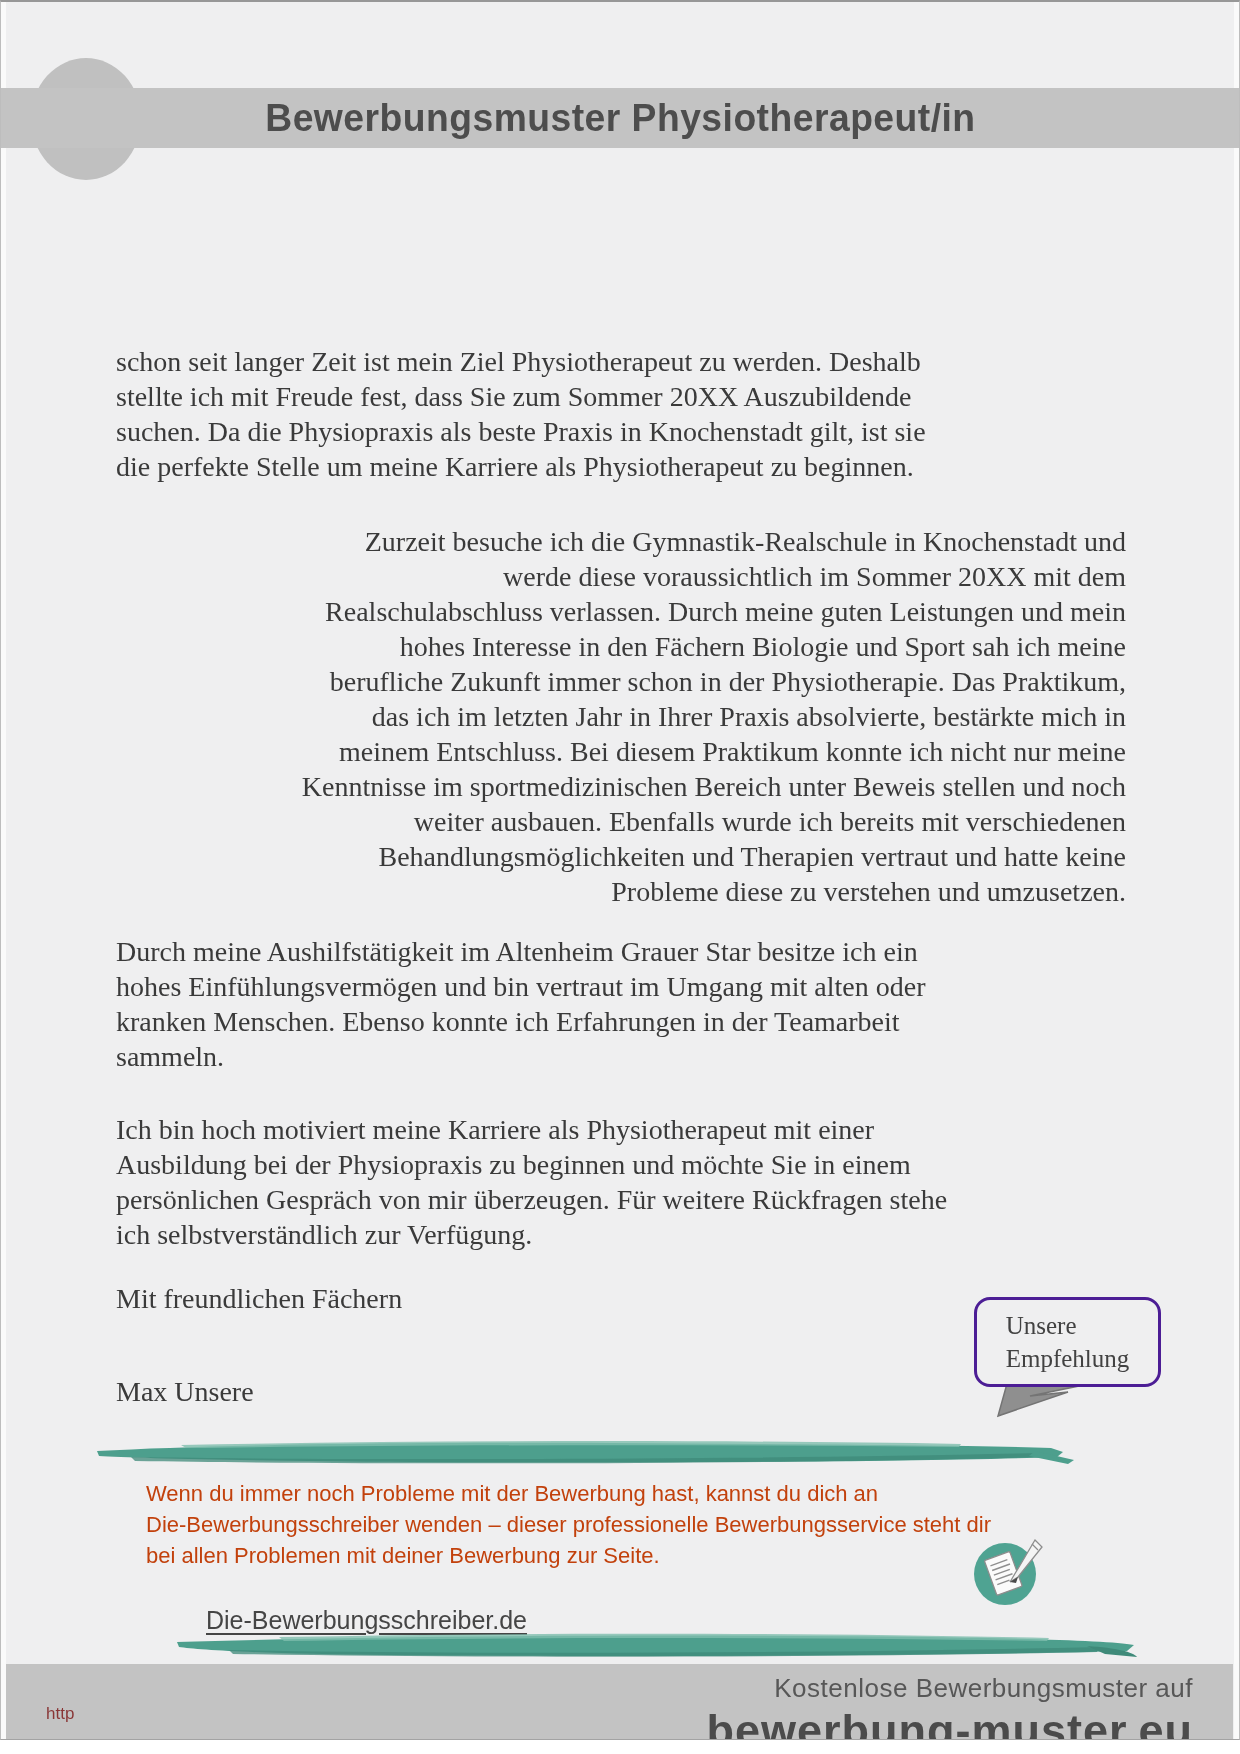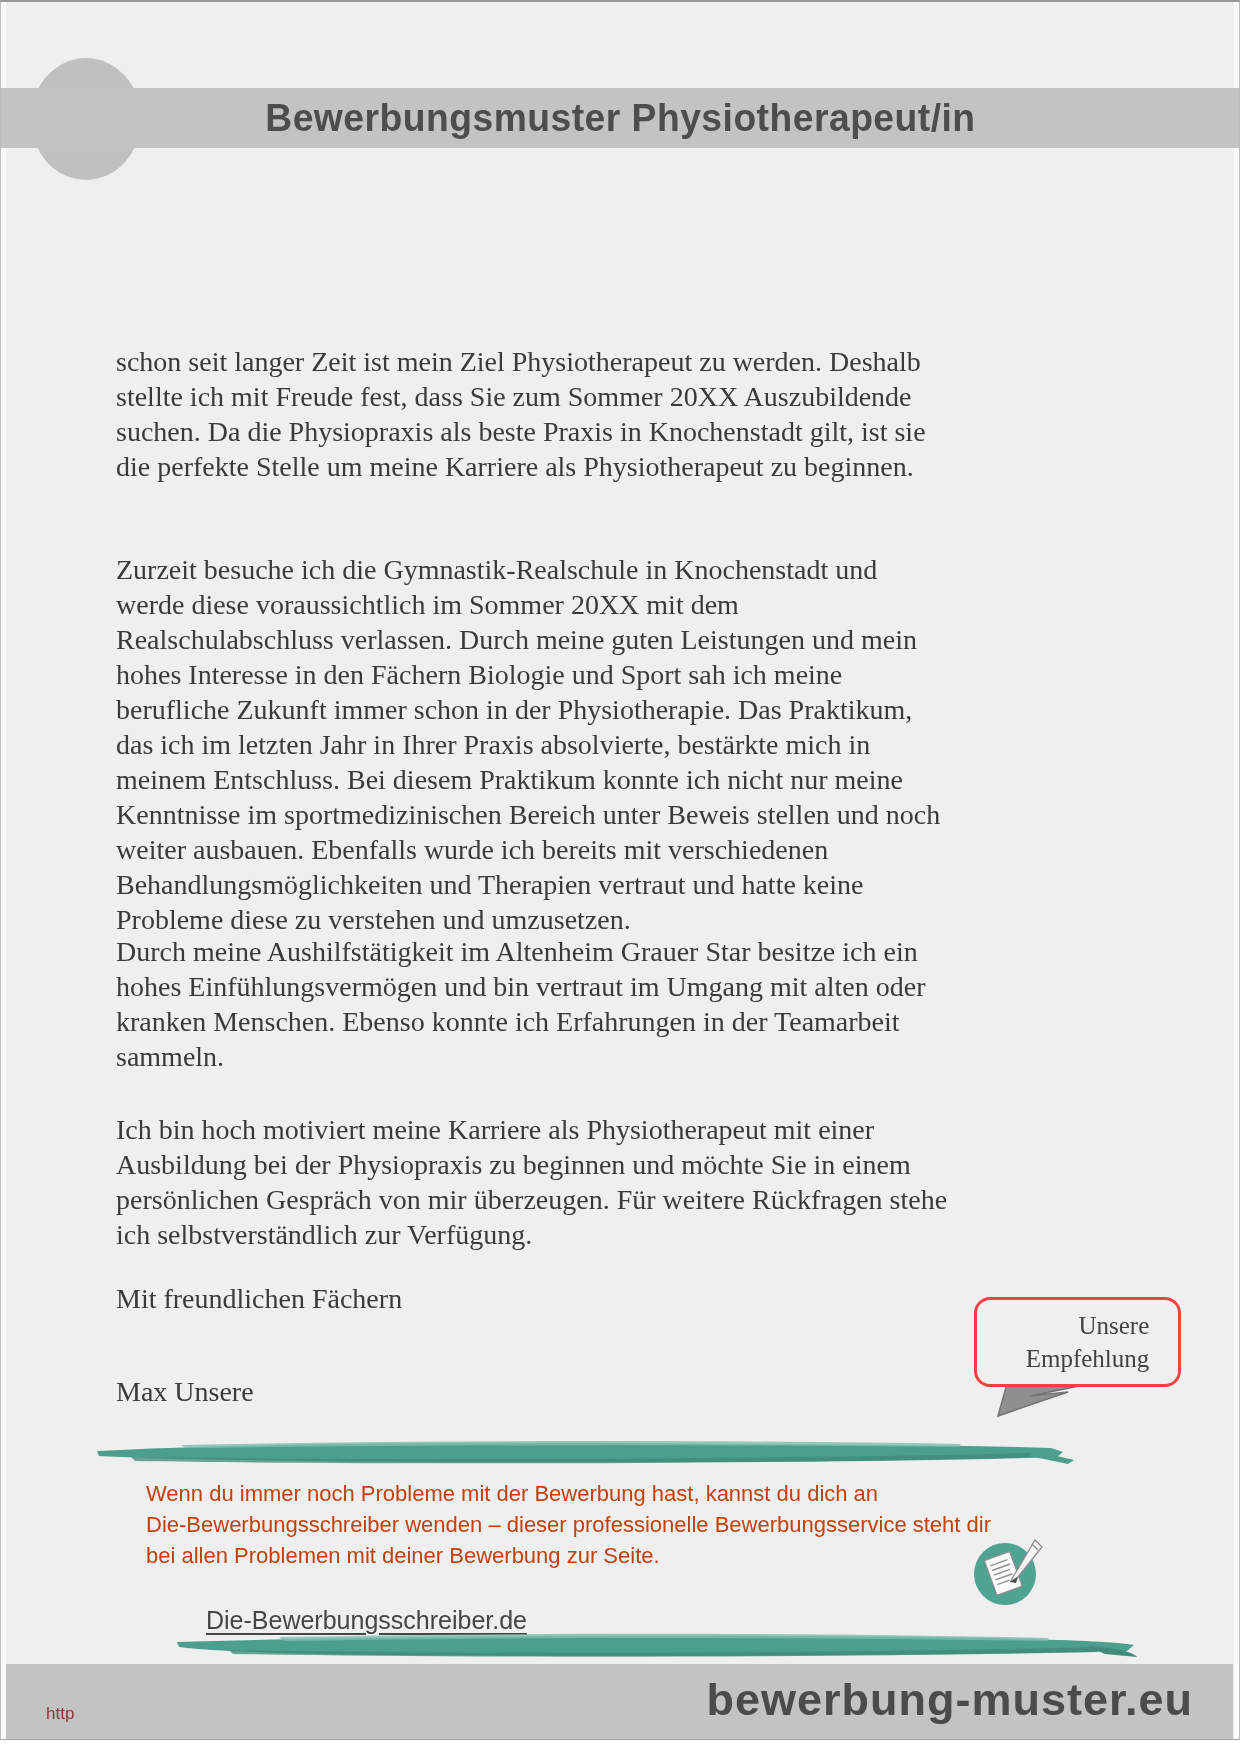--- a/index.html
+++ b/index.html
@@ -41,26 +41,25 @@
   .serif{
     position:absolute;left:115px;width:1010px;
     font-family:"Liberation Serif","DejaVu Serif",serif;
     font-size:28px;line-height:35px;color:#3a3a3a;
     white-space:pre-line;
   }
 
   
   .bubble{
     position:absolute;left:973px;top:1295px;width:181px;height:84px;
-    border:3px solid #ef4444;border-radius:16px;
-    z-index:2;display:flex;align-items:center;justify-content:center;text-align:right;
+    border:3px solid #4c1d95;border-radius:16px;
+    z-index:2;display:flex;align-items:center;justify-content:center;text-align:left;
     font-family:"Liberation Serif","DejaVu Serif",serif;
     font-size:25px;line-height:33px;color:#424242;white-space:pre-line;
     background:#efeff0;
-    padding-left:20px;
   }
   .bubble-tail{position:absolute;left:993px;top:1376px;z-index:1;}
 
   
   .stroke-top{position:absolute;left:90px;top:1433px;z-index:2;}
   .stroke-bottom{position:absolute;left:168px;top:1626px;z-index:2;}
 
   
   .promo-text{
     position:absolute;left:145px;top:1476px;width:920px;
@@ -99,21 +98,21 @@
 
   <div class="header-circle"></div>
   <div class="banner">
     <span class="banner-title">Bewerbungsmuster Physiotherapeut/in</span>
   </div>
 
   <div class="serif" style="top:342px;">schon seit langer Zeit ist mein Ziel Physiotherapeut zu werden. Deshalb
 stellte ich mit Freude fest, dass Sie zum Sommer 20XX Auszubildende
 suchen. Da die Physiopraxis als beste Praxis in Knochenstadt gilt, ist sie
 die perfekte Stelle um meine Karriere als Physiotherapeut zu beginnen.</div>
-  <div class="serif" style="top:550px;">Zurzeit besuche ich die Gymnastik-Realschule in Knochenstadt und
+  <div class="serif" style="top:522px;text-align:right;">Zurzeit besuche ich die Gymnastik-Realschule in Knochenstadt und
 werde diese voraussichtlich im Sommer 20XX mit dem
 Realschulabschluss verlassen. Durch meine guten Leistungen und mein
 hohes Interesse in den Fächern Biologie und Sport sah ich meine
 berufliche Zukunft immer schon in der Physiotherapie. Das Praktikum,
 das ich im letzten Jahr in Ihrer Praxis absolvierte, bestärkte mich in
 meinem Entschluss. Bei diesem Praktikum konnte ich nicht nur meine
 Kenntnisse im sportmedizinischen Bereich unter Beweis stellen und noch
 weiter ausbauen. Ebenfalls wurde ich bereits mit verschiedenen
 Behandlungsmöglichkeiten und Therapien vertraut und hatte keine
 Probleme diese zu verstehen und umzusetzen.</div>
@@ -164,17 +163,18 @@
   <svg class="stroke-bottom" width="975" height="34" viewBox="0 0 975 34">
     <path d="M8,14 C200,8 500,6 760,9 C880,11 942,13 965,17 L958,23 C760,28 460,29 220,27 C100,26 30,22 10,19 Z" fill="#4d9f8d"></path>
     <path d="M60,22 C320,27 680,25 930,19 L928,24 C660,30 300,30 64,26 Z" fill="#3f8a79" opacity="0.75"></path>
     <path d="M110,9 C380,4 660,5 880,10 L878,13 C620,9 340,9 115,13 Z" fill="#7fbeae" opacity="0.8"></path>
     <path d="M918,18 C948,20 964,24 968,29 L936,26 Z" fill="#3f8a79"></path>
   </svg>
 
   <div class="footer-bar">
     <span class="footer-watermark">http</span>
     <div class="footer-text">
+      <div class="footer-tagline">Kostenlose Bewerbungsmuster auf</div>
       <div class="footer-site">bewerbung-muster.eu</div>
     </div>
   </div>
 
 </div>
 
 </body></html>

